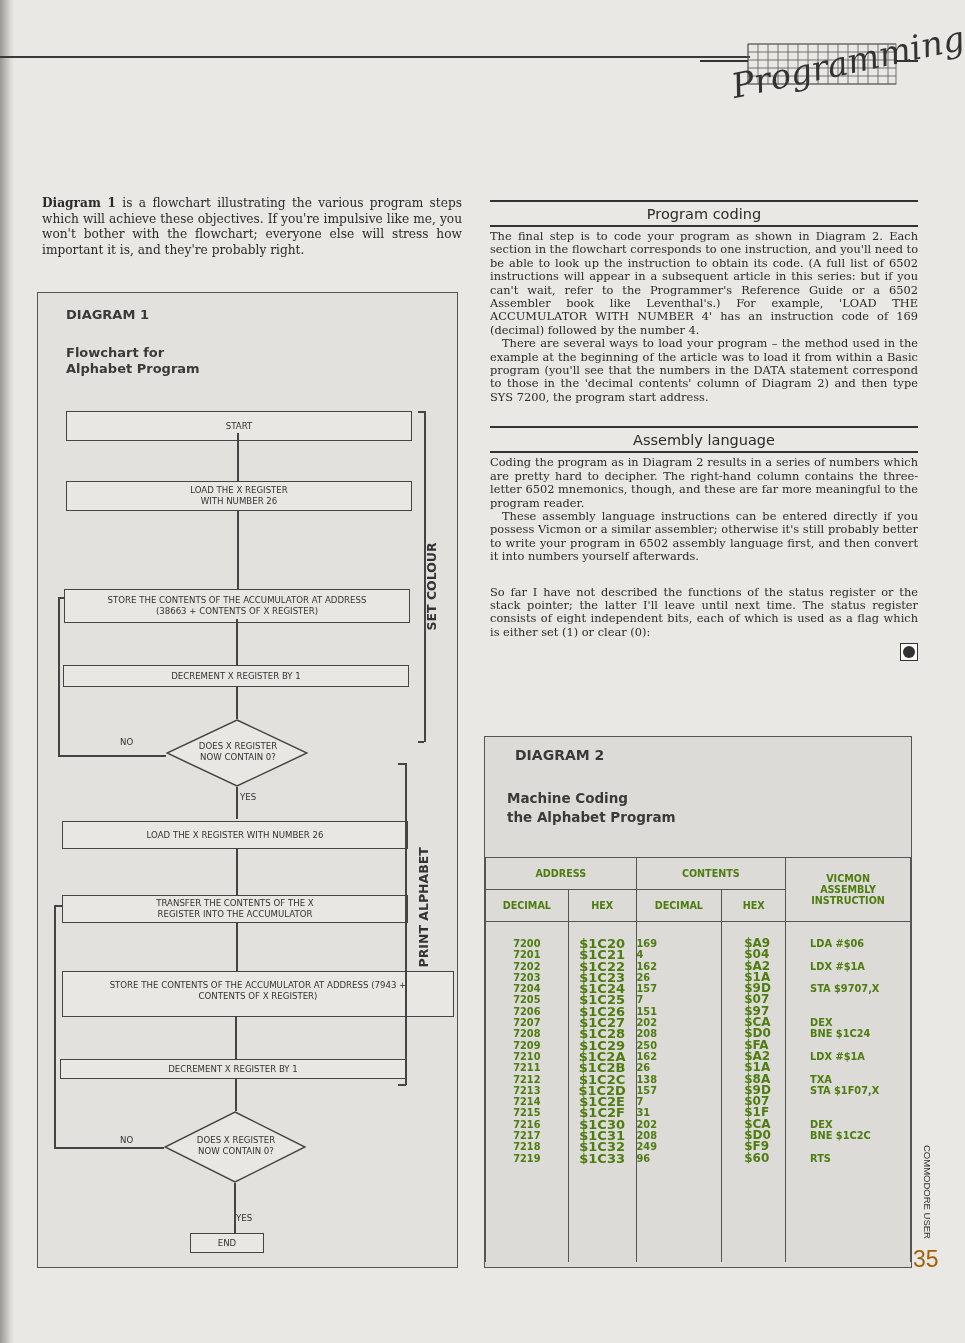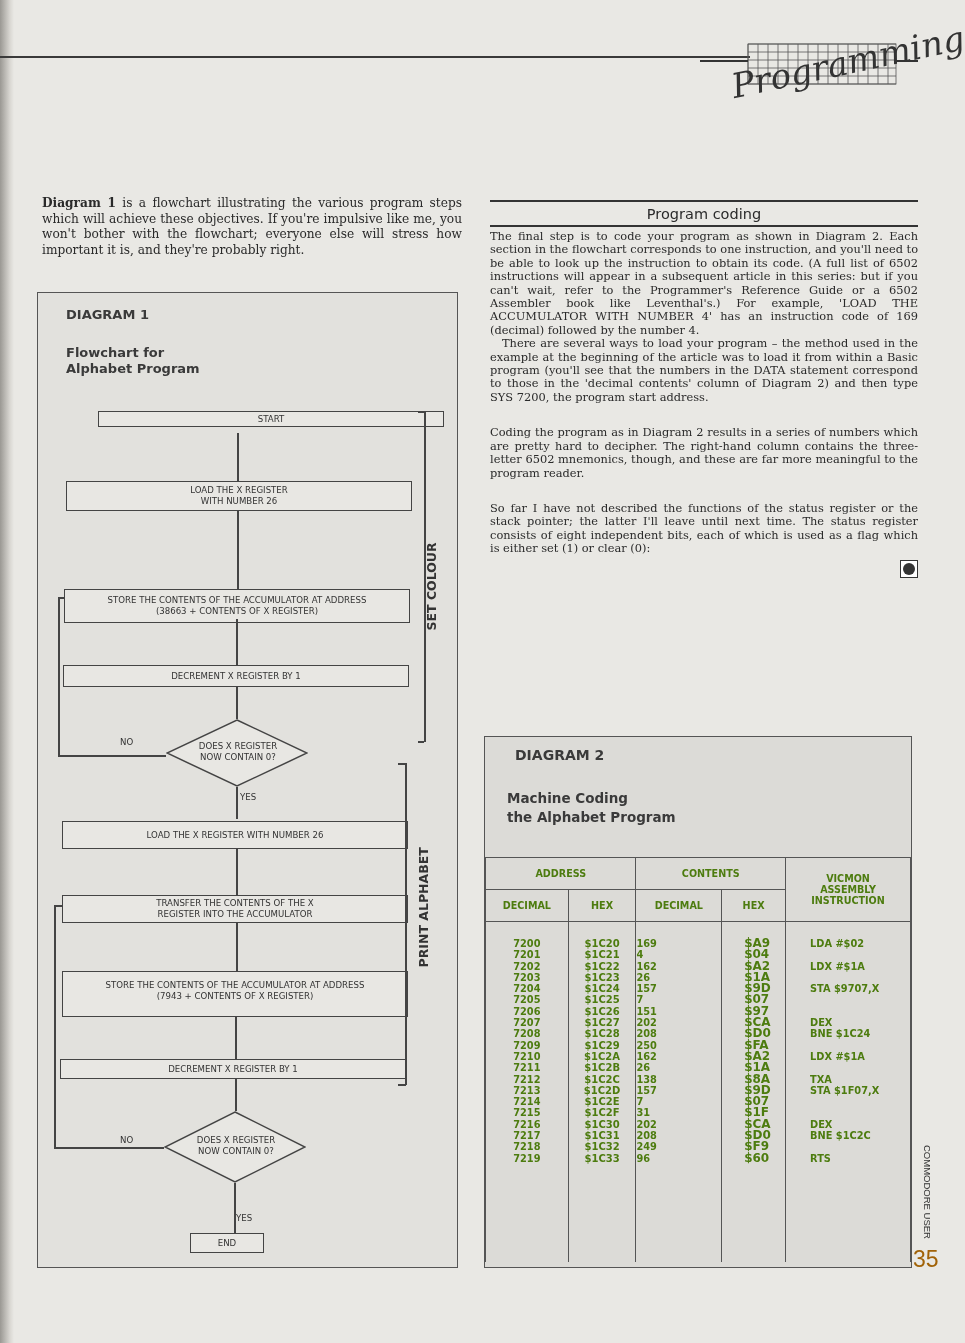--- a/index.html
+++ b/index.html
@@ -86,42 +86,44 @@
 
 <div class="col-right">
   <div class="section">
     <div class="sec-head">Program coding</div>
     <div class="body-text">
       <p>The final step is to code your program as shown in Diagram 2. Each section in the flowchart corresponds to one instruction, and you'll need to be able to look up the instruction to obtain its code. (A full list of 6502 instructions will appear in a subsequent article in this series: but if you can't wait, refer to the Programmer's Reference Guide or a 6502 Assembler book like Leventhal's.) For example, 'LOAD THE ACCUMULATOR WITH NUMBER 4' has an instruction code of 169 (decimal) followed by the number 4.</p>
       <p>There are several ways to load your program – the method used in the example at the beginning of the article was to load it from within a Basic program (you'll see that the numbers in the DATA statement correspond to those in the 'decimal contents' column of Diagram 2) and then type SYS 7200, the program start address.</p>
     </div>
   </div>
   <div class="section">
+    <div class="sec-head">Assembly language</div>
     <div class="body-text">
       <p>Coding the program as in Diagram 2 results in a series of numbers which are pretty hard to decipher. The right-hand column contains the three-letter 6502 mnemonics, though, and these are far more meaningful to the program reader.</p>
+      <p>These assembly language instructions can be entered directly if you possess Vicmon or a similar assembler; otherwise it's still probably better to write your program in 6502 assembly language first, and then convert it into numbers yourself afterwards.</p>
     </div>
   </div>
   <div class="section">
     <div class="body-text">
       <p>So far I have not described the functions of the status register or the stack pointer; the latter I'll leave until next time. The status register consists of eight independent bits, each of which is used as a flag which is either set (1) or clear (0):</p>
     </div>
     <div class="end-mark">
         <span></span>
       </div>
   </div>
 </div>
 
 <div class="diag1">
   <div class="d-label" style="left:28px;top:14px;font-size:13px;">DIAGRAM 1</div>
   <div class="d-label" style="left:28px;top:52px;font-size:13px;line-height:16px;">
     <div>Flowchart for</div>
       <div>Alphabet Program</div>
   </div>
 
-  <div class="fbox" style="left:28px;top:118px;width:346px;height:16px;margin-left:32px;">START</div>
+  <div class="fbox" style="left:28px;top:118px;width:346px;height:30px;">START</div>
   <div class="line" style="left:199px;top:140px;width:1.5px;height:48px;"></div>
   <div class="fbox" style="left:28px;top:188px;width:346px;height:30px;padding:0 120px;">LOAD THE X REGISTER WITH NUMBER 26</div>
   <div class="line" style="left:199px;top:218px;width:1.5px;height:78px;"></div>
   <div class="fbox" style="left:26px;top:296px;width:346px;height:34px;padding:0 30px;">STORE THE CONTENTS OF THE ACCUMULATOR AT ADDRESS (38663 + CONTENTS OF X REGISTER)</div>
   <div class="line" style="left:198px;top:326px;width:1.5px;height:46px;"></div>
   <div class="fbox" style="left:25px;top:372px;width:346px;height:22px;">DECREMENT X REGISTER BY 1</div>
   <div class="line" style="left:198px;top:394px;width:1.5px;height:32px;"></div>
 
   <svg style="position:absolute;left:128px;top:426px;" width="142" height="68">
     <polygon points="71,1 141,34 71,67 1,34" fill="#e8e7e3" stroke="#444" stroke-width="1.5"></polygon>
@@ -136,21 +138,21 @@
 
   <div class="line" style="left:380px;top:118px;width:6px;height:1.5px;"></div>
   <div class="line" style="left:386px;top:118px;width:1.5px;height:331px;"></div>
   <div class="line" style="left:380px;top:448px;width:6px;height:1.5px;"></div>
   <div class="vlabel" style="left:353px;top:290px;width:80px;text-align:center;">SET COLOUR</div>
 
   <div class="fbox" style="left:24px;top:528px;width:346px;height:28px;">LOAD THE X REGISTER WITH NUMBER 26</div>
   <div class="line" style="left:198px;top:556px;width:1.5px;height:46px;"></div>
   <div class="fbox" style="left:24px;top:602px;width:346px;height:28px;padding:0 80px;">TRANSFER THE CONTENTS OF THE X REGISTER INTO THE ACCUMULATOR</div>
   <div class="line" style="left:198px;top:630px;width:1.5px;height:48px;"></div>
-  <div class="fbox" style="left:24px;top:678px;width:346px;height:46px;padding:0 40px;align-items:flex-start;padding-top:8px;">STORE THE CONTENTS OF THE ACCUMULATOR AT ADDRESS (7943 + CONTENTS OF X REGISTER)</div>
+  <div class="fbox" style="left:24px;top:678px;width:392px;height:46px;padding:0 40px;align-items:flex-start;padding-top:8px;">STORE THE CONTENTS OF THE ACCUMULATOR AT ADDRESS (7943 + CONTENTS OF X REGISTER)</div>
   <div class="line" style="left:197px;top:724px;width:1.5px;height:42px;"></div>
   <div class="fbox" style="left:22px;top:766px;width:346px;height:20px;">DECREMENT X REGISTER BY 1</div>
   <div class="line" style="left:197px;top:786px;width:1.5px;height:32px;"></div>
 
   <svg style="position:absolute;left:126px;top:818px;" width="142" height="72">
     <polygon points="71,1 141,36 71,71 1,36" fill="#e8e7e3" stroke="#444" stroke-width="1.5"></polygon>
   </svg>
   <div class="dtext" style="left:148px;top:842px;width:100px;text-align:center;line-height:11px;">DOES X REGISTER NOW CONTAIN 0?</div>
   <div class="line" style="left:16px;top:854px;width:110px;height:1.5px;"></div>
   <div class="line" style="left:16px;top:612px;width:1.5px;height:243px;"></div>
@@ -213,21 +215,21 @@
               <div>7213</div>
               <div>7214</div>
               <div>7215</div>
               <div>7216</div>
               <div>7217</div>
               <div>7218</div>
               <div>7219</div>
             </div>
           </td>
         <td>
-            <div class="col hexcol" id="c-addr-hex" style="text-align:center;font-size:10px;">
+            <div class="col hexcol" id="c-addr-hex" style="text-align:center;font-size:13px;">
               <div>$1C20</div>
               <div>$1C21</div>
               <div>$1C22</div>
               <div>$1C23</div>
               <div>$1C24</div>
               <div>$1C25</div>
               <div>$1C26</div>
               <div>$1C27</div>
               <div>$1C28</div>
               <div>$1C29</div>
@@ -286,21 +288,21 @@
               <div>$07</div>
               <div>$1F</div>
               <div>$CA</div>
               <div>$D0</div>
               <div>$F9</div>
               <div>$60</div>
             </div>
           </td>
         <td>
             <div class="col mnem" id="c-instr" style="padding-left:24px;">
-              <div>LDA #$02</div>
+              <div>LDA #$06</div>
               <div></div>
               <div>LDX #$1A</div>
               <div></div>
               <div>STA $9707,X</div>
               <div></div>
               <div></div>
               <div>DEX</div>
               <div>BNE $1C24</div>
               <div></div>
               <div>LDX #$1A</div>

